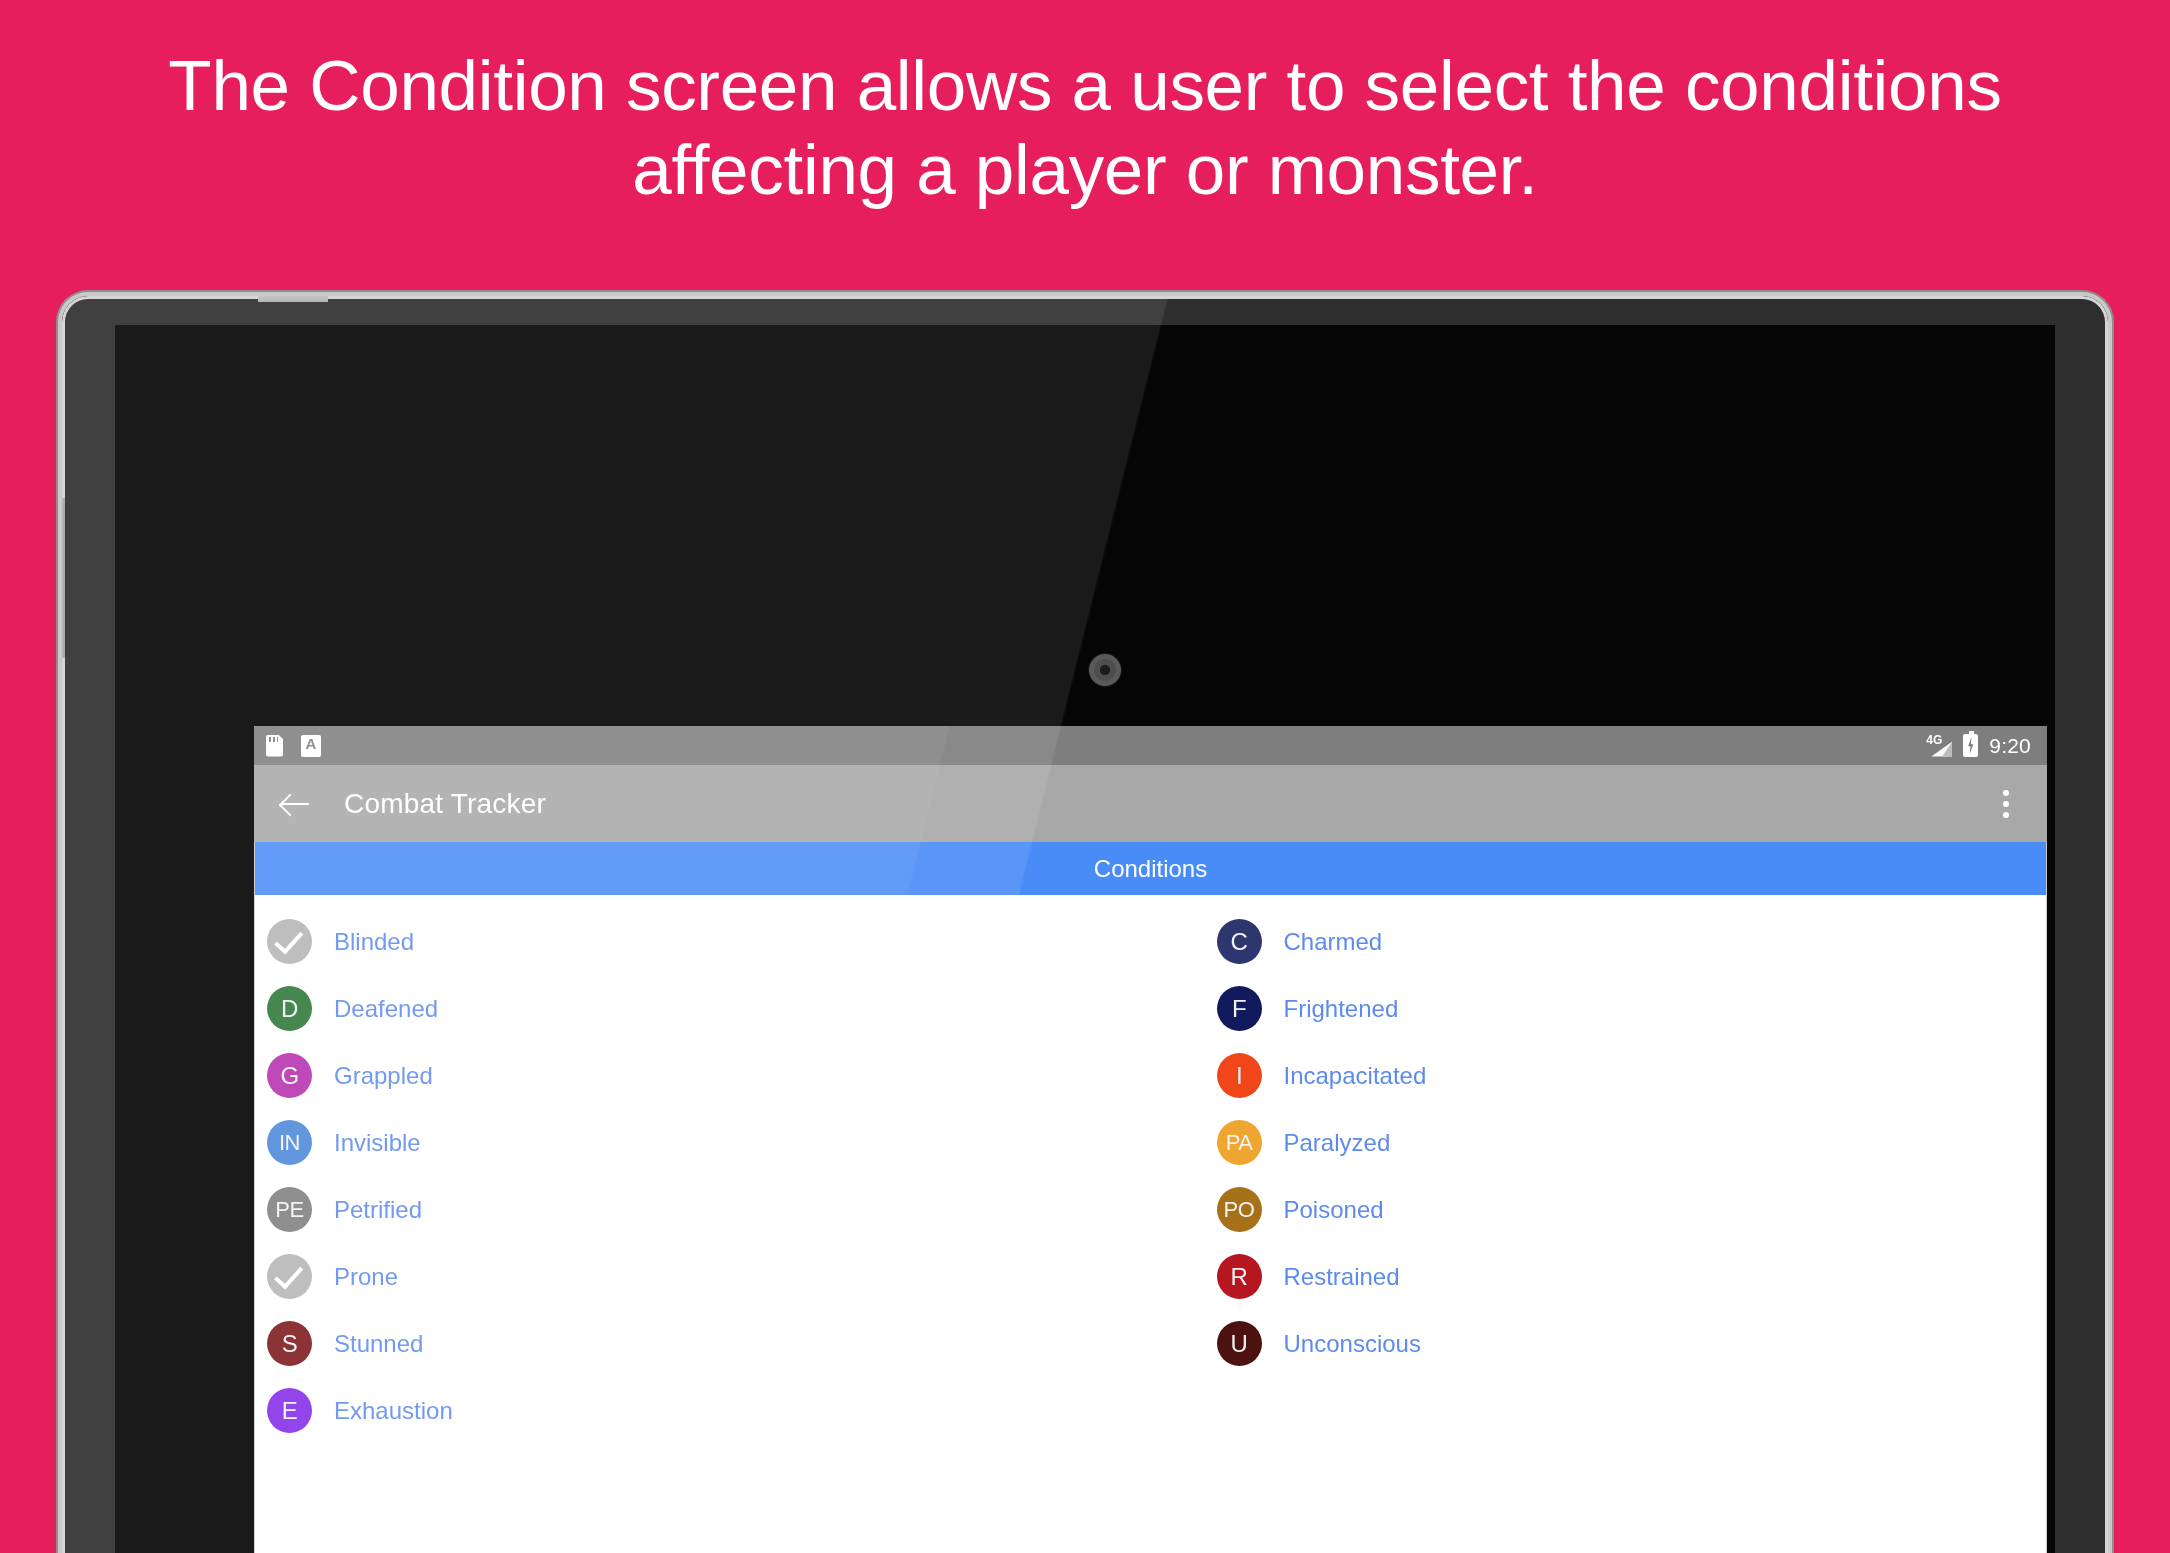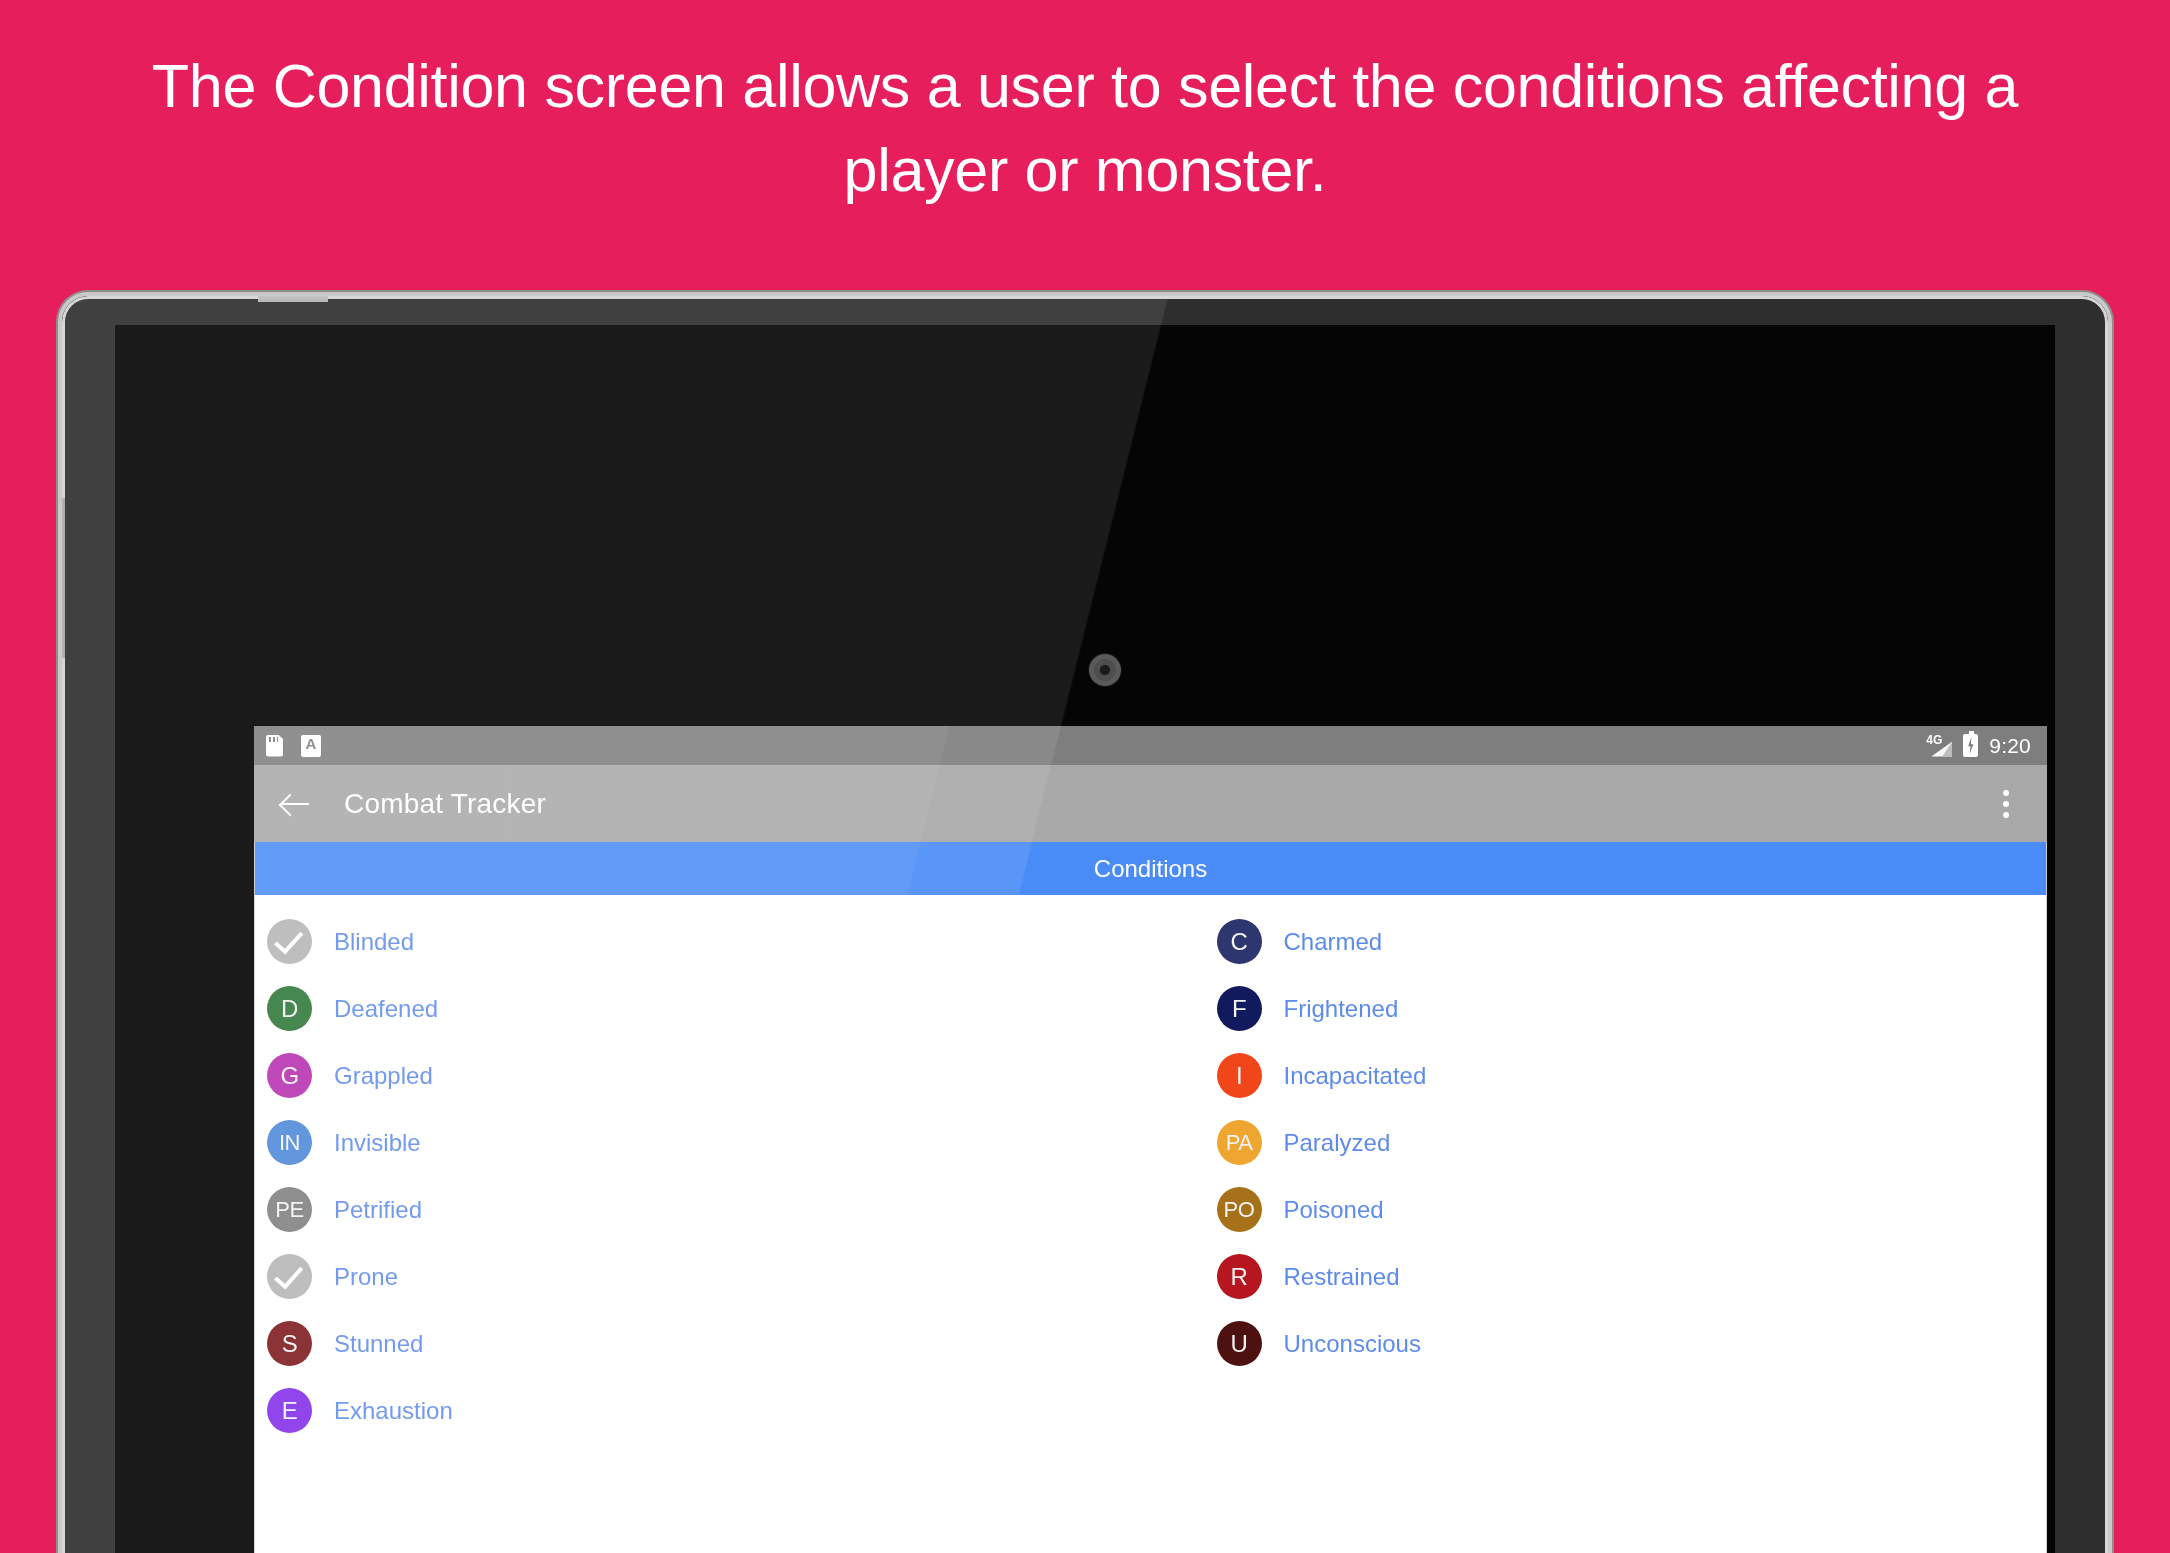--- a/index.html
+++ b/index.html
@@ -9,21 +9,21 @@
     font-family: "Liberation Sans", sans-serif;
   }
   body { background: #e71e5c; position: relative; }
 
   
   .headline {
     position: absolute;
     top: 44px; left: 0; width: 2170px;
     text-align: center;
     color: #ffffff;
-    font-size: 61px;
+    font-size: 71px;
     line-height: 84px;
     font-weight: 400;
     letter-spacing: -0.3px;
     padding: 0 150px;
   }
 
   
   .tablet {
     position: absolute;
     left: 62px; top: 296px;

